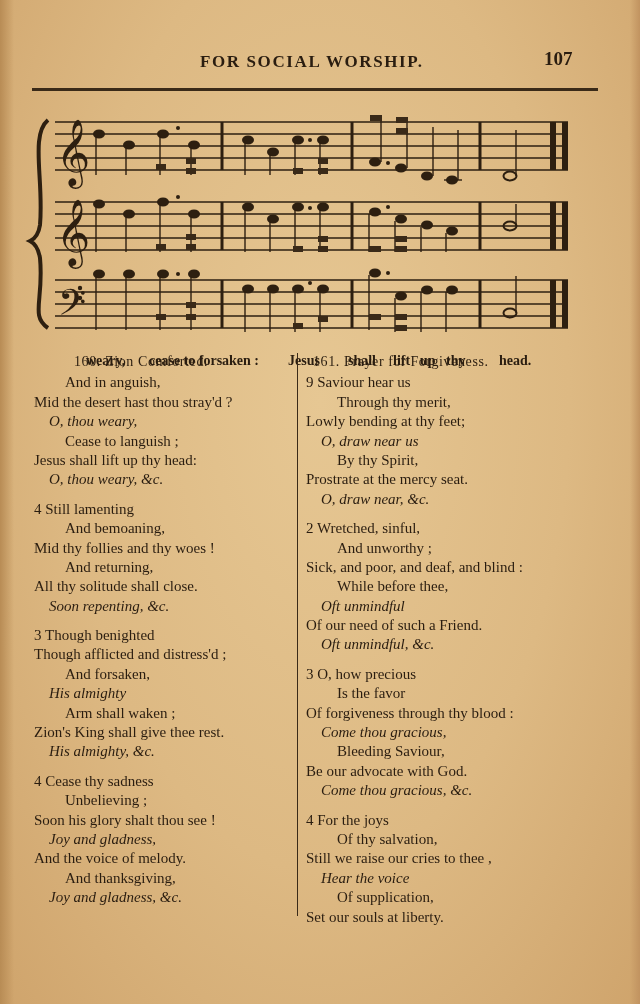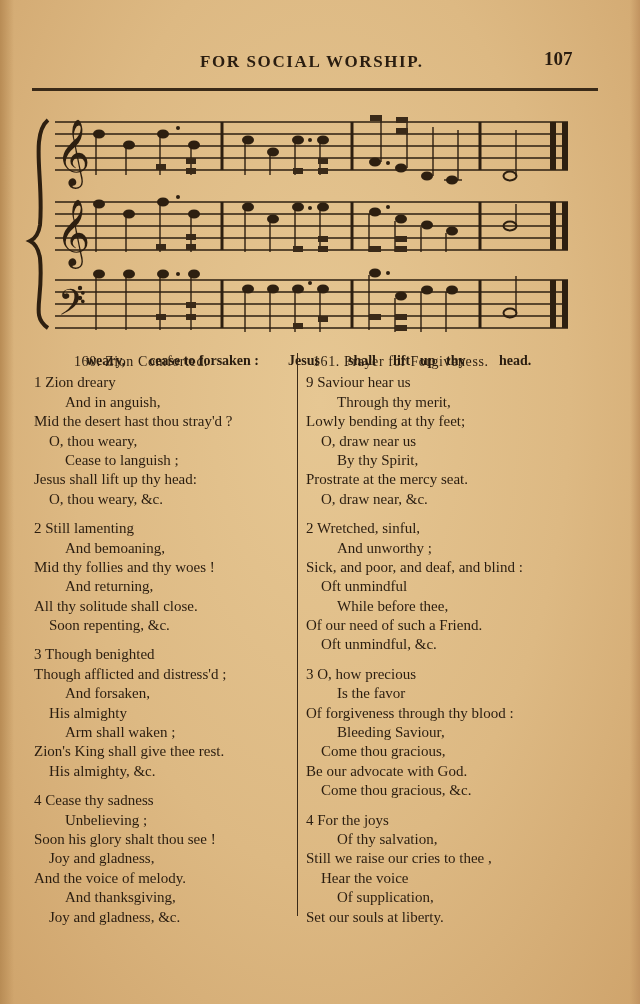--- a/index.html
+++ b/index.html
@@ -25,21 +25,21 @@
     .column-divider { position:absolute; left:297px; top:353px; width:1px; height:563px; background:#3a2a18; }
     .hymn { position:absolute; top:352px; font-size:15px; line-height:19.4px; }
     .hymn-left { left:34px; width:260px; }
     .hymn-right { left:306px; width:320px; }
     .hymn-title { font-weight:normal; letter-spacing:0.6px; font-size:14px; margin-bottom:2px; white-space:nowrap; }
     .hymn-left .hymn-title { padding-left:40px; }
     .hymn-right .hymn-title { padding-left:7px; }
     .stanza { margin-bottom:10px; }
     .line { white-space:nowrap; height:19.4px; }
     .ind0 { padding-left:0; }
-    .ind1 { padding-left:15px; }
+    .ind1 { padding-left:15px;font-style:italic; }
     .ind2 { padding-left:31px; }
   </style>
 </head>
 <body>
 
 <div class="edge-left"></div>
 <div class="edge-right"></div>
 
 <div class="header">
   <span class="running-title">FOR SOCIAL WORSHIP.</span>
@@ -243,30 +243,29 @@
 
 <div class="column-divider"></div>
 
 <div class="hymn hymn-left">
   <div class="hymn-title">
     <span>160.</span>
     <span>Zion Comforted.</span>
   </div>
   <div class="stanzas">
       <div class="stanza">
-        <div class="line ind0">1 Zion dreary</div>
         <div class="line ind2">And in anguish,</div>
         <div class="line ind0">Mid the desert hast thou stray'd ?</div>
         <div class="line ind1">O, thou  weary,</div>
         <div class="line ind2">Cease to languish ;</div>
         <div class="line ind0">Jesus shall lift up thy head:</div>
         <div class="line ind1">O, thou weary, &amp;c.</div>
       </div>
       <div class="stanza">
-        <div class="line ind0">2 Still lamenting</div>
+        <div class="line ind0">4 Still lamenting</div>
         <div class="line ind2">And bemoaning,</div>
         <div class="line ind0">Mid thy follies and thy woes !</div>
         <div class="line ind2">And returning,</div>
         <div class="line ind0">All thy solitude shall close.</div>
         <div class="line ind1">Soon repenting, &amp;c.</div>
       </div>
       <div class="stanza">
         <div class="line ind0">3 Though benighted</div>
         <div class="line ind0">Though afflicted and distress'd ;</div>
         <div class="line ind2">And forsaken,</div>
@@ -299,31 +298,31 @@
         <div class="line ind0">Lowly bending at thy feet;</div>
         <div class="line ind1">O, draw near us</div>
         <div class="line ind2">By thy Spirit,</div>
         <div class="line ind0">Prostrate at the mercy seat.</div>
         <div class="line ind1">O, draw near, &amp;c.</div>
       </div>
       <div class="stanza">
         <div class="line ind0">2 Wretched, sinful,</div>
         <div class="line ind2">And unworthy ;</div>
         <div class="line ind0">Sick, and poor, and deaf, and blind :</div>
+        <div class="line ind2">While before thee,</div>
         <div class="line ind1">Oft unmindful</div>
-        <div class="line ind2">While before thee,</div>
         <div class="line ind0">Of our need of such a Friend.</div>
         <div class="line ind1">Oft unmindful, &amp;c.</div>
       </div>
       <div class="stanza">
         <div class="line ind0">3 O, how precious</div>
         <div class="line ind2">Is the favor</div>
         <div class="line ind0">Of forgiveness through thy blood :</div>
+        <div class="line ind1">Come thou gracious,</div>
         <div class="line ind2">Bleeding Saviour,</div>
-        <div class="line ind1">Come thou gracious,</div>
         <div class="line ind0">Be our advocate with God.</div>
         <div class="line ind1">Come thou gracious, &amp;c.</div>
       </div>
       <div class="stanza">
         <div class="line ind0">4 For the joys</div>
         <div class="line ind2">Of thy salvation,</div>
         <div class="line ind0">Still we raise our cries to thee ,</div>
         <div class="line ind1">Hear the voice</div>
         <div class="line ind2">Of supplication,</div>
         <div class="line ind0">Set our souls at liberty.</div>

